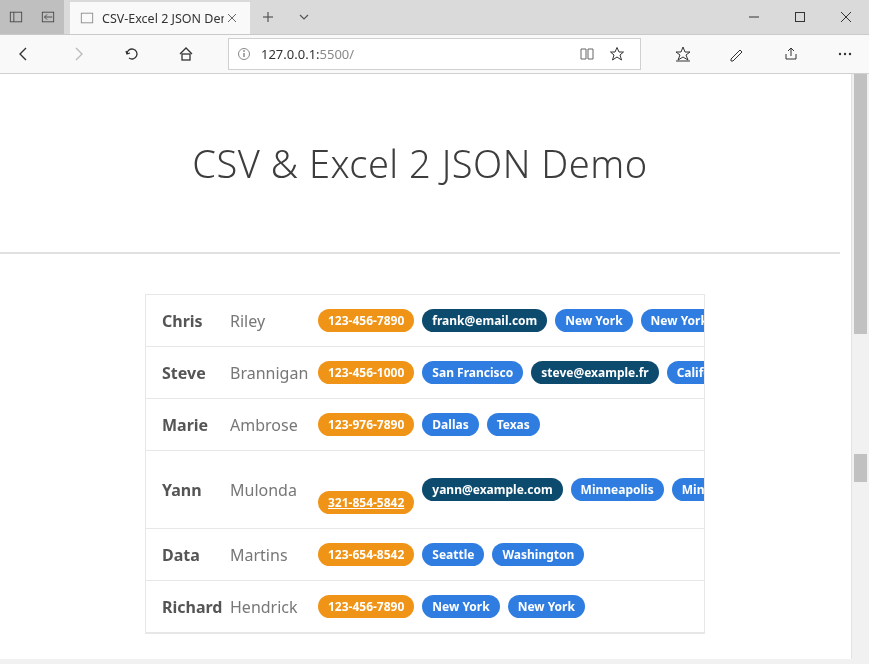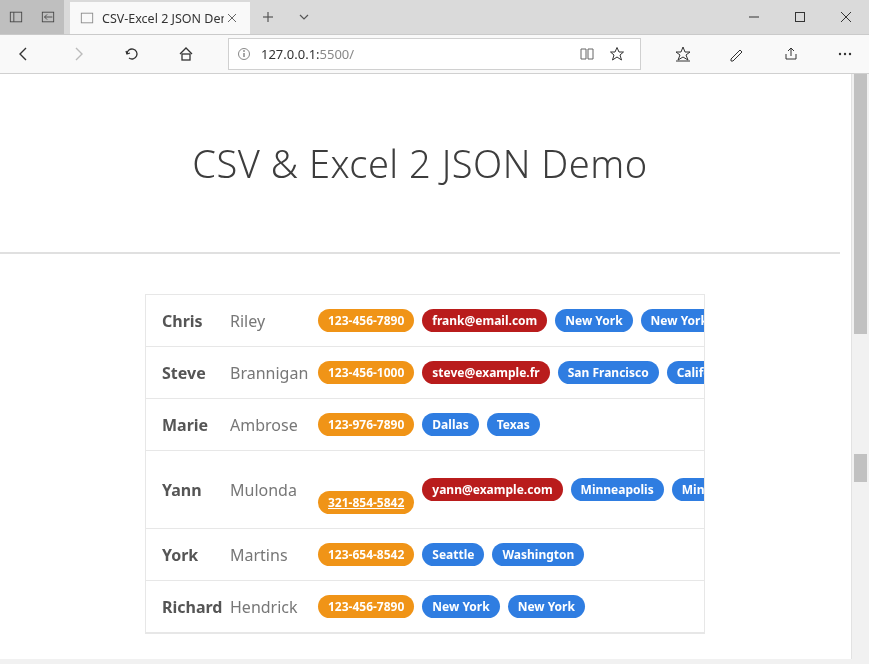--- a/index.html
+++ b/index.html
@@ -46,21 +46,21 @@
     .hero { height: 180px; display:flex; align-items:center; justify-content:center; border-bottom:2px solid #e0e0e0; }
     .hero h1 { font-size: 38px; font-weight: 300; color:#3d3d3d; letter-spacing:0.5px; }
     .content { padding: 40px 0 0 145px; }
     .content h2 { font-size: 32px; font-weight: 300; color:#3d3d3d; margin-bottom: 16px; }
     .data-list { border:1px solid #e7e7e7; width: 560px; }
     .data-row { display:flex; align-items:center; padding: 14px 16px; border-bottom:1px solid #e7e7e7; gap: 8px; flex-wrap:nowrap; overflow:hidden; }
     .data-row .first { font-weight:700; color:#555; width:60px; flex:0 0 auto; }
     .data-row .last  { color:#777; width:80px; flex:0 0 auto; }
     .pill { display:inline-block; padding:3px 10px; border-radius:14px; color:#fff; font-weight:700; font-size:12px; white-space:nowrap; }
     .pill.phone { background:#f09417; }
-    .pill.email { background:#b91c1c; }
+    .pill.email { background:#0c4a6e; }
     .pill.city  { background:#2f7de1; }
     .pill.state { background:#2f7de1; }
     .pill.underline { text-decoration: underline; margin-top: 26px; }
   </style>
 </head>
 <body>
 
 <div class="titlebar">
   <div class="sys-left">
     <button>
@@ -213,41 +213,41 @@
               <span class="last">Riley</span>
               <span class="pill phone">123-456-7890</span>
               <span class="pill email">frank@email.com</span>
               <span class="pill city">New York</span>
               <span class="pill state">New York</span>
             </div>
             <div class="data-row">
               <span class="first">Steve</span>
               <span class="last">Brannigan</span>
               <span class="pill phone">123-456-1000</span>
+              <span class="pill city">San Francisco</span>
               <span class="pill email">steve@example.fr</span>
-              <span class="pill city">San Francisco</span>
               <span class="pill state">California</span>
             </div>
             <div class="data-row">
               <span class="first">Marie</span>
               <span class="last">Ambrose</span>
               <span class="pill phone">123-976-7890</span>
               <span class="pill city">Dallas</span>
               <span class="pill state">Texas</span>
             </div>
             <div class="data-row">
               <span class="first">Yann</span>
               <span class="last">Mulonda</span>
               <span class="pill phone underline">321-854-5842</span>
               <span class="pill email">yann@example.com</span>
               <span class="pill city">Minneapolis</span>
               <span class="pill state">Minnesota</span>
             </div>
             <div class="data-row">
-              <span class="first">York</span>
+              <span class="first">Data</span>
               <span class="last">Martins</span>
               <span class="pill phone">123-654-8542</span>
               <span class="pill city">Seattle</span>
               <span class="pill state">Washington</span>
             </div>
             <div class="data-row">
               <span class="first">Richard</span>
               <span class="last">Hendrick</span>
               <span class="pill phone">123-456-7890</span>
               <span class="pill city">New York</span>

